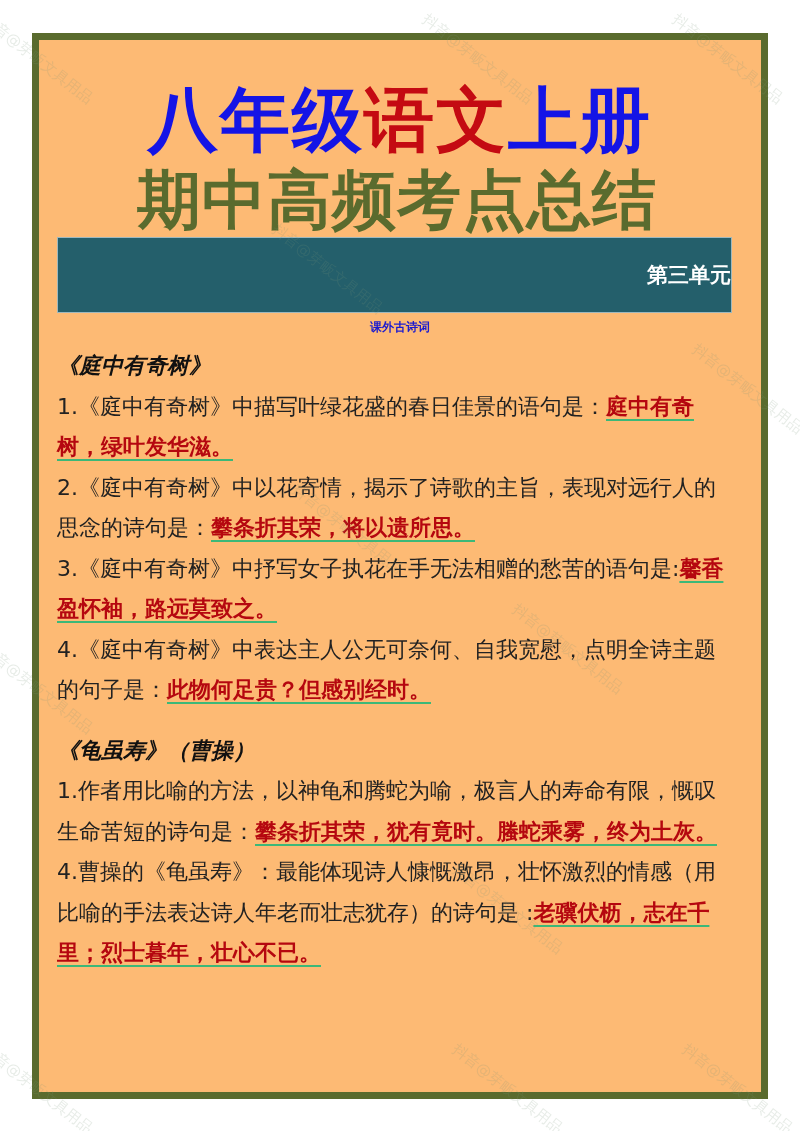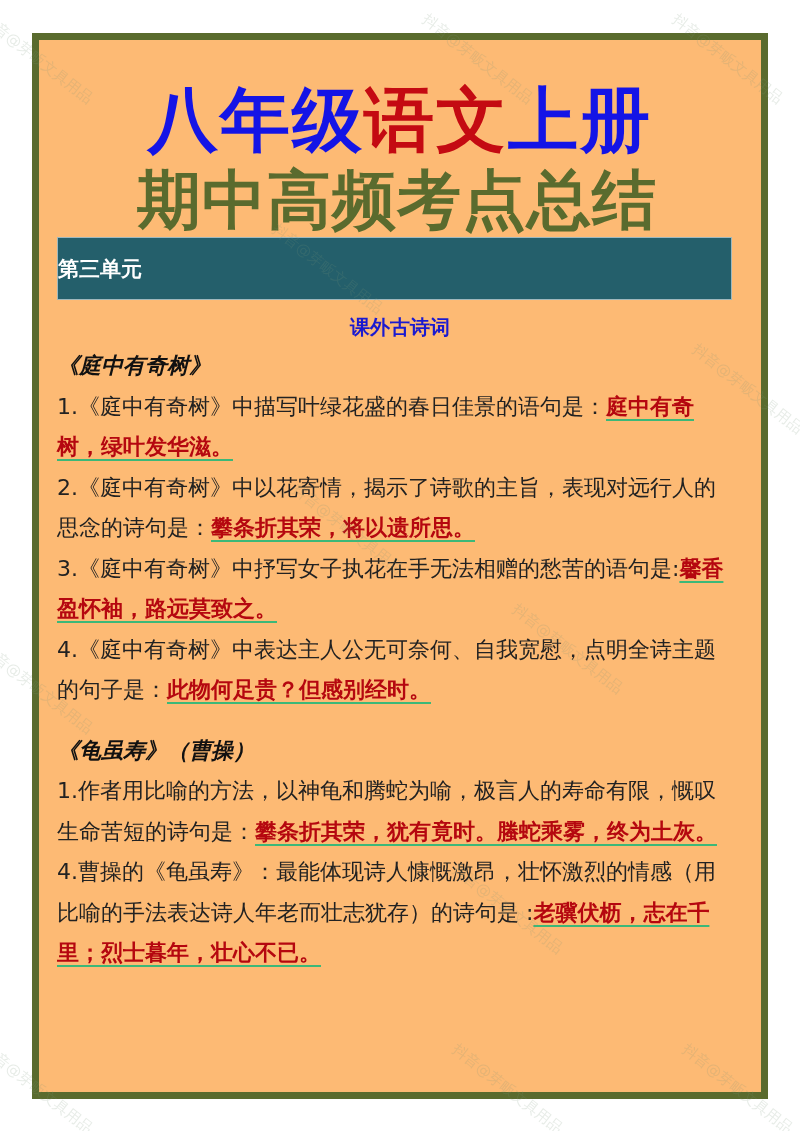--- a/index.html
+++ b/index.html
@@ -19,28 +19,28 @@
     position: absolute; left: 0; right: 0; top: 40px; text-align: center;
     font-size: 70px; font-weight: bold; line-height: 80px; letter-spacing: 2px;
   }
   .title-line1 .blue { color: #1414e6; }
   .title-line1 .red { color: #c40a12; }
   .title-line2 {
     position: absolute; left: 0; right: 6px; top: 124px; text-align: center;
     font-size: 64px; font-weight: bold; line-height: 72px; color: #5a6b2e; letter-spacing: 1px;
   }
   .unit-banner {
-    position: absolute; left: 18px; top: 197px; width: 675px; height: 63px;
-    background: #245f6b; display: flex; align-items: center; justify-content: flex-start;
+    position: absolute; left: 18px; top: 197px; width: 675px; height: 76px;
+    background: #245f6b; display: flex; align-items: center; justify-content: flex-end;
     border: 1px solid #9fb8bd; box-sizing: border-box;
   }
   .unit-banner span { color: #ffffff; font-size: 21px; font-weight: bold; }
   .section-subtitle {
     position: absolute; left: 0; right: 0; top: 272px; text-align: center;
-    color: #1a1ad0; font-size: 20px; font-weight: bold; line-height: 30px;
+    color: #1a1ad0; font-size: 12px; font-weight: bold; line-height: 30px;
   }
   .content {
     position: absolute; left: 18px; top: 306px; width: 680px;
     font-size: 22px; line-height: 40.5px; color: #222222;
   }
   .poem-title { font-weight: bold; color: #111111; font-style: italic; }
   .poem-title.gap { margin-top: 20px; }
   .item { margin: 0; }
   .answer {
     color: #b5070f; font-weight: bold;

